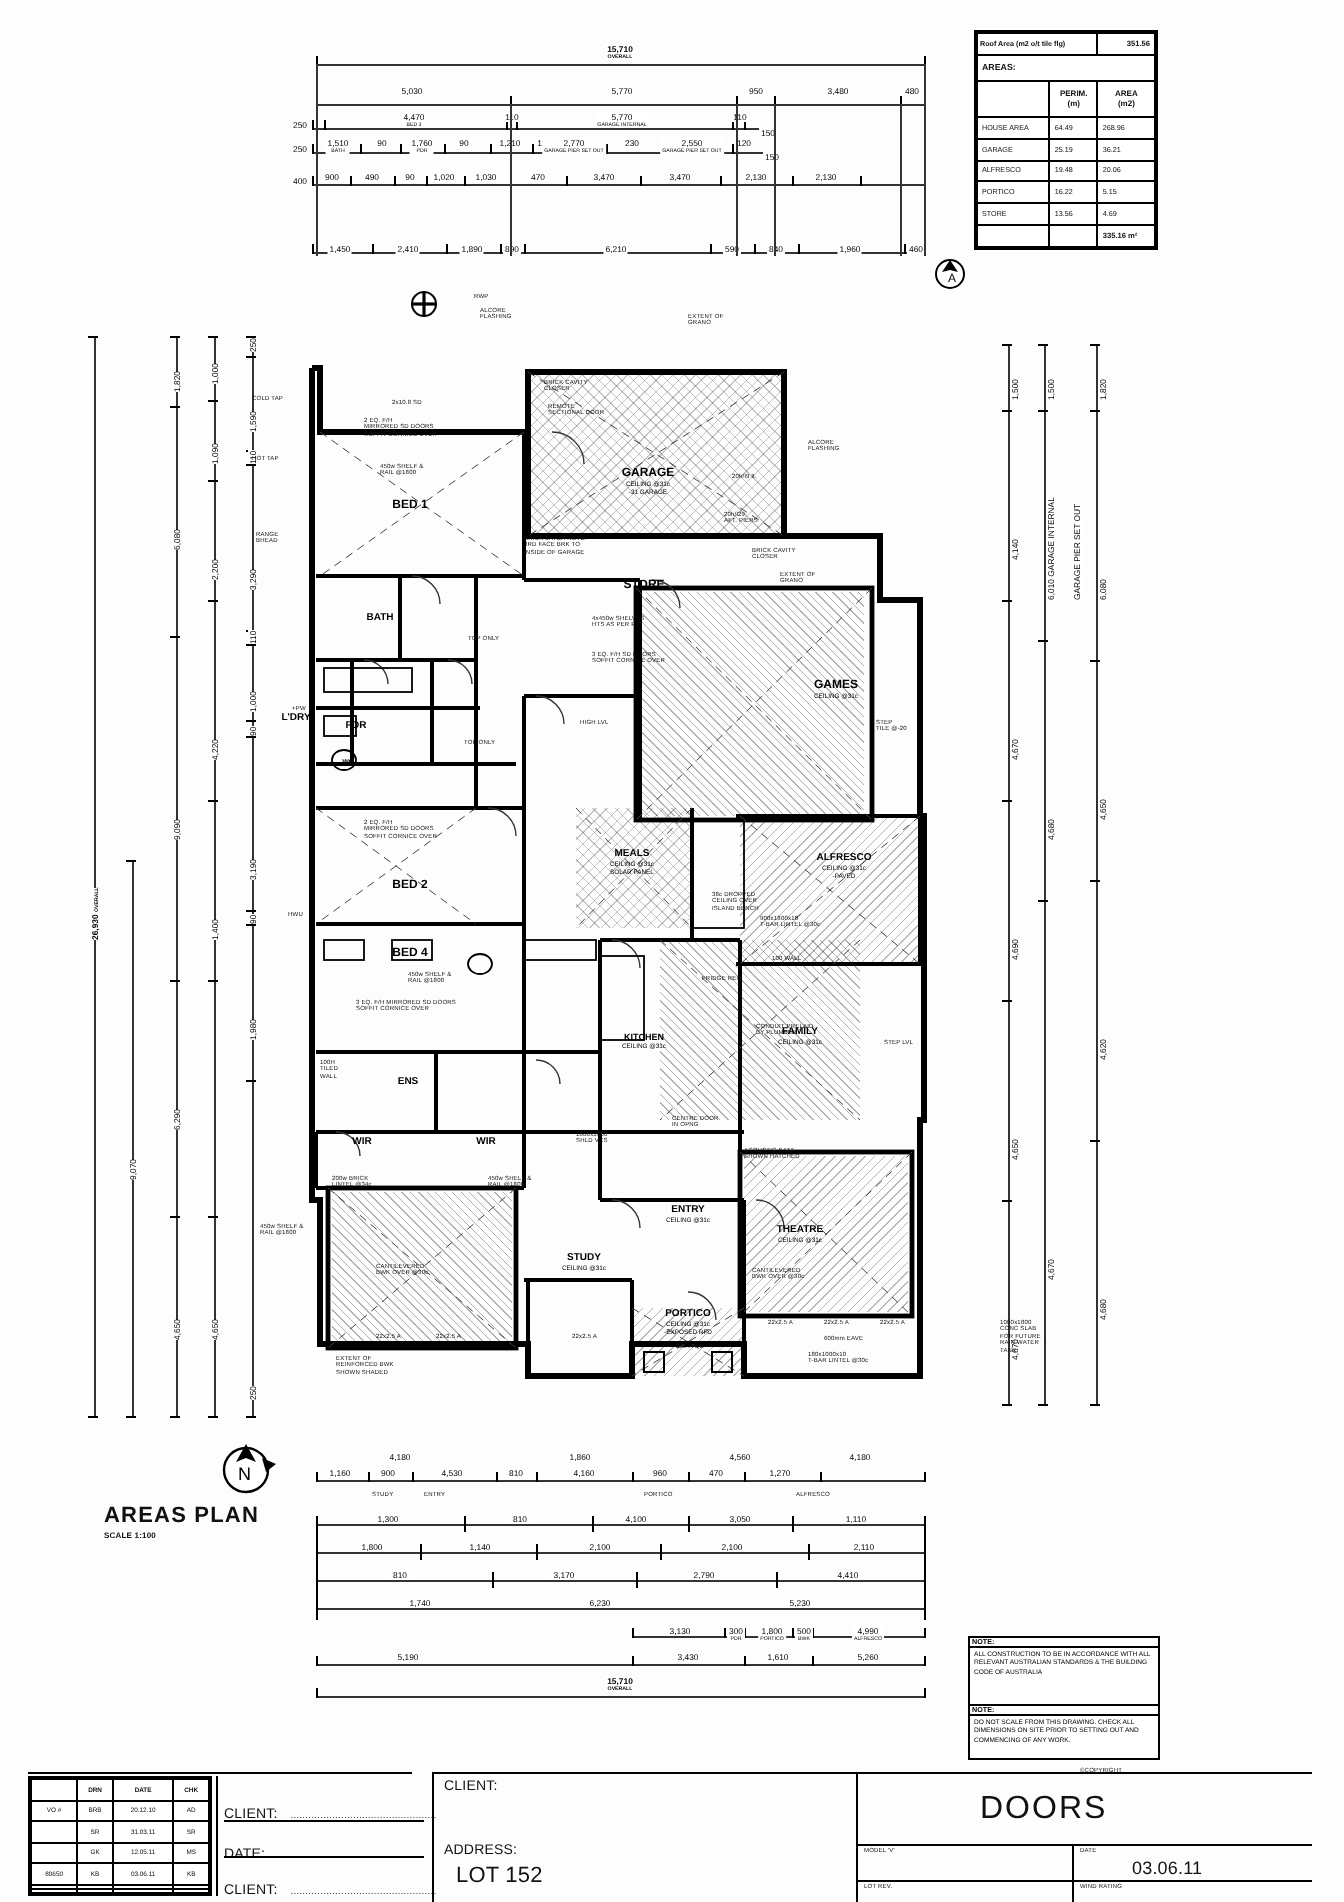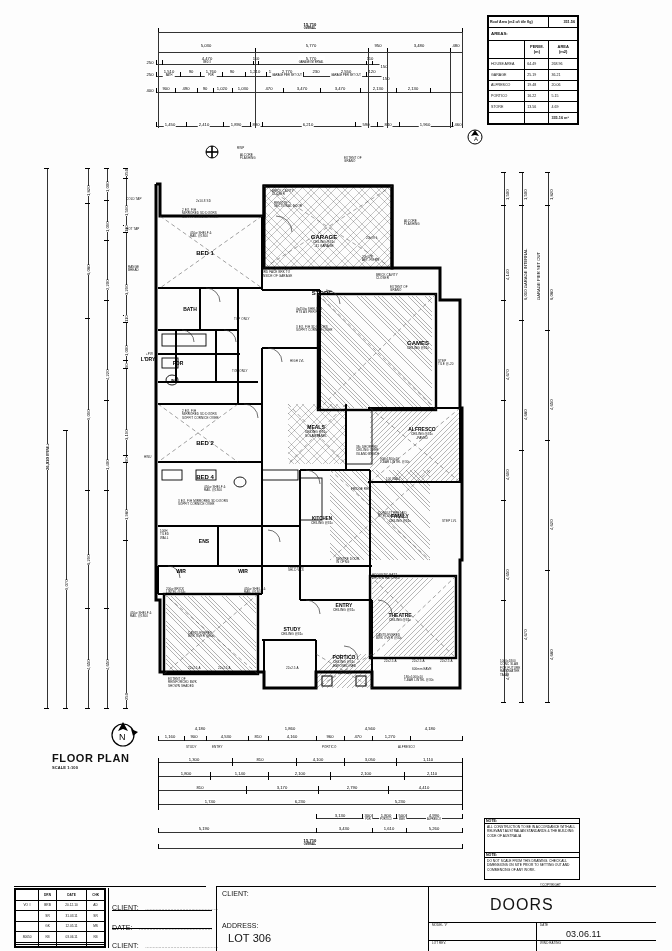--- a/index.html
+++ b/index.html
@@ -748,21 +748,21 @@
   </div>
 
   <div class="abs" style="left:108px;top:718px;">
     <svg width="34" height="34" viewBox="0 0 34 34">
       <circle cx="15" cy="17" r="11" fill="#fff" stroke="#000" stroke-width="1.2"></circle>
       <path d="M15 4 L20 13 L15 11 L10 13 Z" fill="#000"></path>
       <path d="M23 11 L30 14 L25 18 Z" fill="#000"></path>
       <text x="11" y="22" font-size="9" font-family="Liberation Sans" fill="#000">N</text>
     </svg>
   </div>
-  <div class="txt t11 b" style="left:52px;top:752px;letter-spacing:.6px;">FLOOR PLAN</div>
+  <div class="txt t11 b" style="left:52px;top:752px;letter-spacing:.6px;">AREAS PLAN</div>
   <div class="txt t4 b" style="left:52px;top:766px;">SCALE 1:100</div>
 
   <div class="box" style="left:484px;top:818px;width:96px;height:62px;">
     <div style="border-bottom:1px solid #000;font-size:3.6px;font-weight:bold;padding:0 1px;">NOTE:</div>
     <div style="font-size:3.3px;line-height:1.35;padding:1px 2px;height:26px;">ALL CONSTRUCTION TO BE IN ACCORDANCE WITH ALL RELEVANT AUSTRALIAN STANDARDS &amp; THE BUILDING CODE OF AUSTRALIA</div>
     <div style="border-top:1px solid #000;border-bottom:1px solid #000;font-size:3.6px;font-weight:bold;padding:0 1px;">NOTE:</div>
     <div style="font-size:3.3px;line-height:1.35;padding:1px 2px;">DO NOT SCALE FROM THIS DRAWING. CHECK ALL DIMENSIONS ON SITE PRIOR TO SETTING OUT AND COMMENCING OF ANY WORK.</div>
   </div>
   <div class="txt t3" style="left:540px;top:884px;">©COPYRIGHT</div>
 
@@ -832,21 +832,21 @@
       <span class="txt t7" style="position:relative;">CLIENT:</span>
       <span class="txt t5" style="position:relative;left:2px;color:#333;">.................................................</span>
     </div>
     <div class="ln v" style="left:108px;top:888px;height:60px;background:#000;"></div>
     <div class="ln v" style="left:216px;top:886px;height:65px;background:#000;"></div>
     <div class="ln h" style="left:112px;top:910px;width:100px;background:#000;"></div>
     <div class="ln h" style="left:112px;top:928px;width:100px;background:#000;"></div>
 
     <div class="txt t7" style="left:222px;top:890px;">CLIENT:</div>
     <div class="txt t7" style="left:222px;top:922px;">ADDRESS:</div>
-    <div class="txt t11" style="left:228px;top:932px;">LOT 306</div>
+    <div class="txt t11" style="left:228px;top:932px;">LOT 152</div>
 
     <div class="ln v" style="left:428px;top:886px;height:65px;background:#000;"></div>
     <div class="txt t16" style="left:490px;top:896px;letter-spacing:1px;">DOORS</div>
     <div class="ln h" style="left:428px;top:922px;width:228px;background:#000;"></div>
     <div class="ln v" style="left:536px;top:922px;height:29px;background:#000;"></div>
     <div class="ln h" style="left:428px;top:940px;width:228px;background:#000;"></div>
     <div class="txt t3" style="left:432px;top:924px;">MODEL 'V'</div>
     <div class="txt t3" style="left:540px;top:924px;">DATE</div>
     <div class="txt t9" style="left:566px;top:929px;">03.06.11</div>
     <div class="txt t3" style="left:432px;top:942px;">LOT REV.</div>

